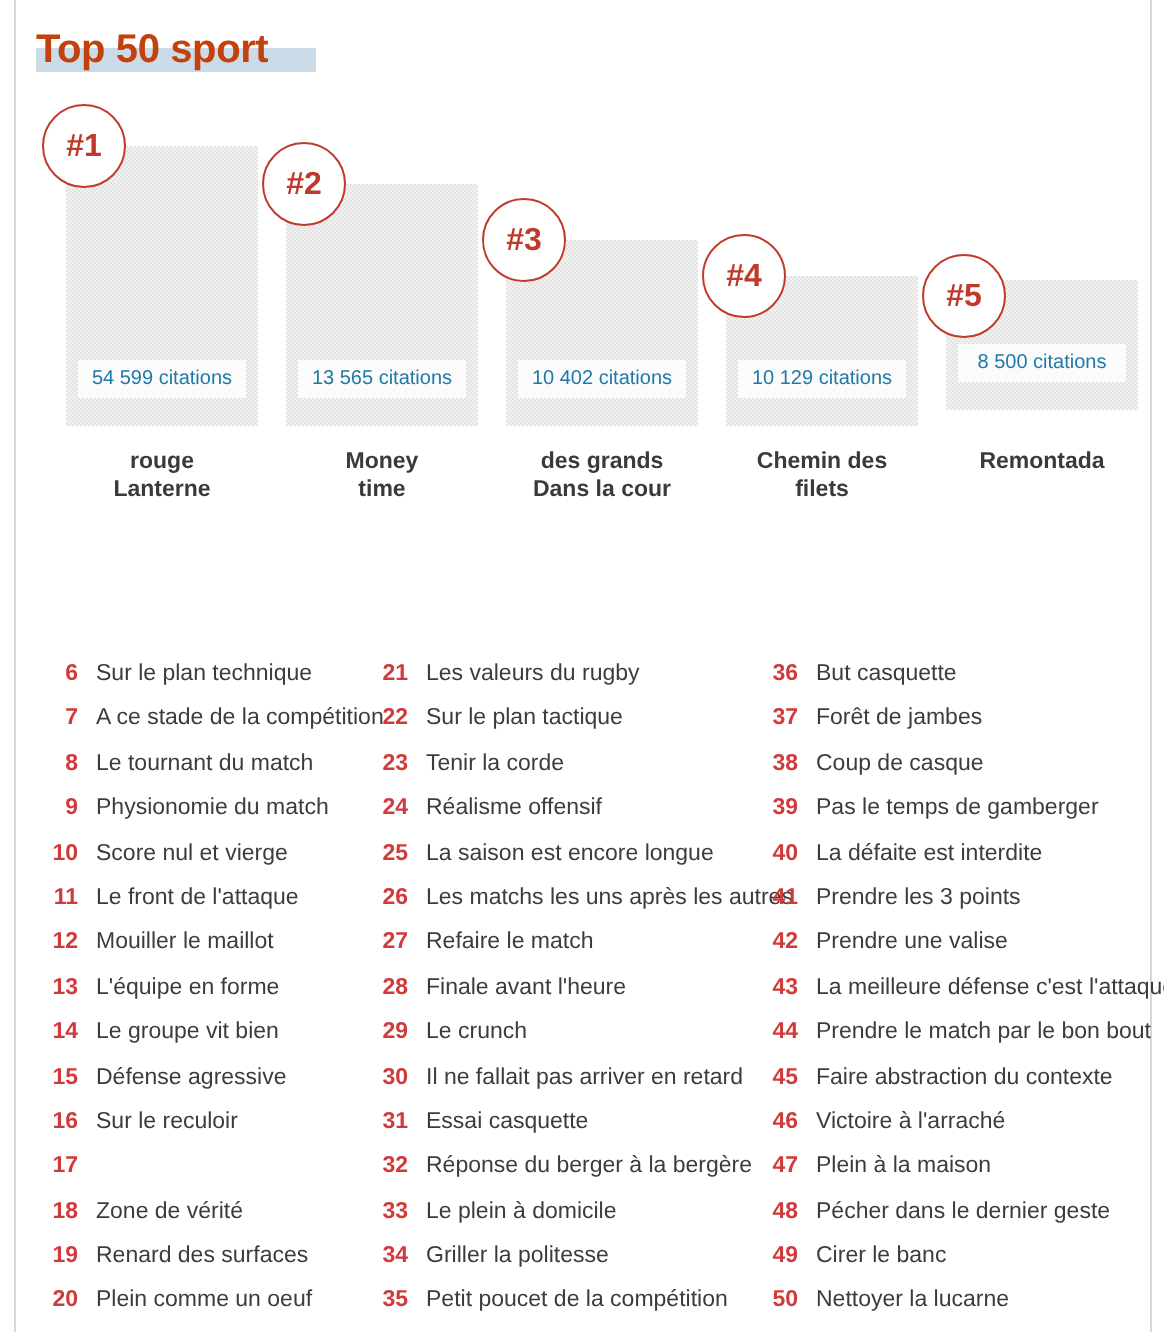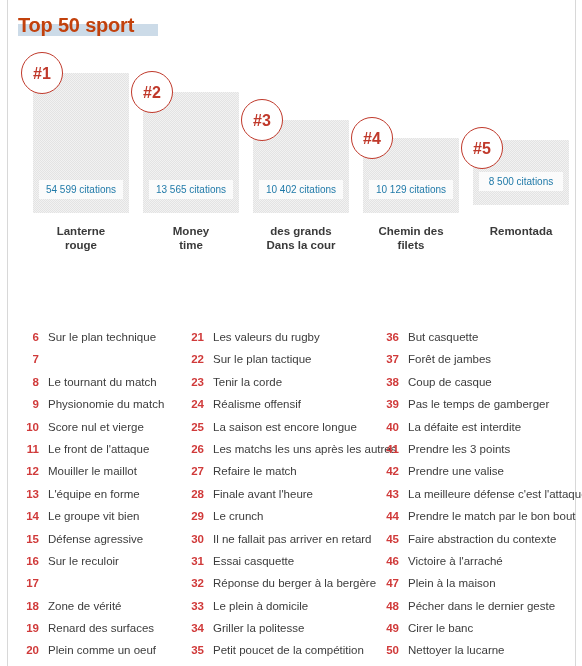--- a/index.html
+++ b/index.html
@@ -165,22 +165,22 @@
   <div id="page-title">Top 50 sport</div>
 </div>
 
 <div id="chart">
     <div class="bar-group" style="left: 33px; top: 0px;">
       <div class="bar" style="top: 73px; height: 140px;">
         <div class="citation-chip">54 599 citations</div>
       </div>
       <div class="rank-badge" style="left: -12px; top: 52px;">#1</div>
       <div class="cat-label" style="top: 224px;">
+        <div>rouge</div>
         <div>Lanterne</div>
-        <div>rouge</div>
       </div>
     </div>
     <div class="bar-group" style="left: 143px; top: 0px;">
       <div class="bar" style="top: 92px; height: 121px;">
         <div class="citation-chip">13 565 citations</div>
       </div>
       <div class="rank-badge" style="left: -12px; top: 71px;">#2</div>
       <div class="cat-label" style="top: 224px;">
         <div>Money</div>
         <div>time</div>
@@ -218,20 +218,21 @@
   </div>
 
 <div id="list-area">
     <div class="list-col c1">
       <div class="list-item">
         <span class="li-num">6</span>
         <span class="li-text">Sur le plan technique</span>
       </div>
       <div class="list-item">
         <span class="li-num">7</span>
+        <span class="li-text">A ce stade de la compétition</span>
       </div>
       <div class="list-item">
         <span class="li-num">8</span>
         <span class="li-text">Le tournant du match</span>
       </div>
       <div class="list-item">
         <span class="li-num">9</span>
         <span class="li-text">Physionomie du match</span>
       </div>
       <div class="list-item">

